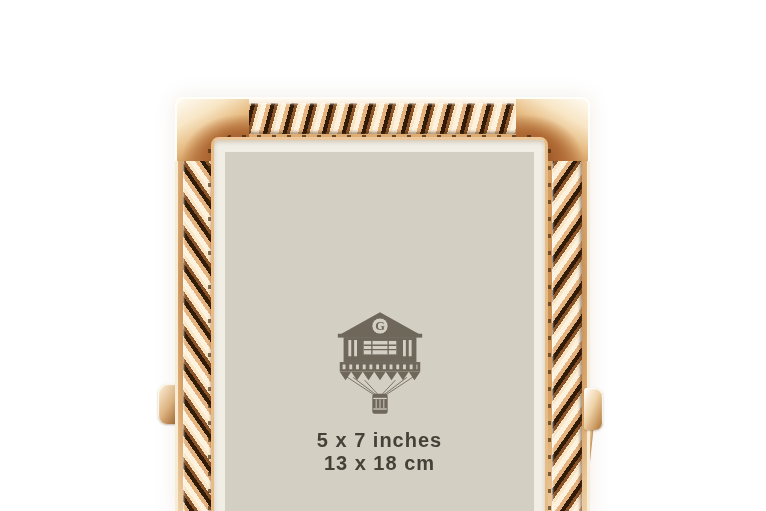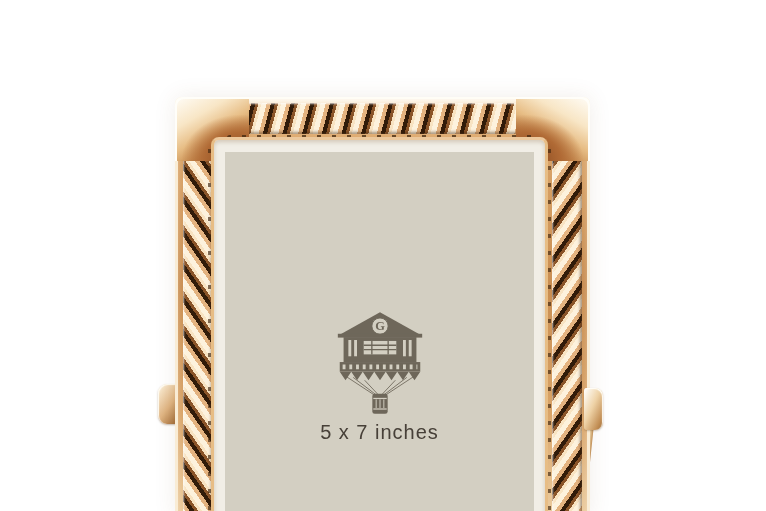--- a/index.html
+++ b/index.html
@@ -102,25 +102,25 @@
     position: absolute; left: 11px; right: 11px; top: 12px; bottom: 0;
     background: #d3cfc2;
     display: flex; flex-direction: column; align-items: center;
   }
 
   
   .logo { margin-top: 157px; width: 92px; height: 108px; }
 
   
   .caption {
-    margin-top: 4px;
+    margin-top: 12px;
     text-align: center;
     color: #474038;
     font-size: 20px;
-    font-weight: 400;
+    font-weight: 700;
     letter-spacing: 1px;
     line-height: 23px;
   }
 
   
   .hinge-left {
     position: absolute; left: 158px; top: 384px; width: 20px; height: 40px;
     background: linear-gradient(125deg, #f9ead0 10%, #dfb482 55%, #a97440 90%);
     border-radius: 9px 3px 3px 9px;
     box-shadow: inset 1px 1px 1px #fffdf6, 0 1px 2px rgba(90,55,20,.35);
@@ -200,20 +200,21 @@
           <rect x="40" y="88" width="16" height="21" rx="2.5" fill="#6e675a"></rect>
           <line x1="41" y1="93" x2="55" y2="93" stroke="#d3cfc2" stroke-width="1.3"></line>
           <line x1="41" y1="104" x2="55" y2="104" stroke="#d3cfc2" stroke-width="1.3"></line>
           <line x1="44" y1="94" x2="44" y2="103" stroke="#d3cfc2" stroke-width="1"></line>
           <line x1="48" y1="94" x2="48" y2="103" stroke="#d3cfc2" stroke-width="1"></line>
           <line x1="52" y1="94" x2="52" y2="103" stroke="#d3cfc2" stroke-width="1"></line>
         </svg>
 
         <div class="caption">
           <div>5 x 7 inches</div>
+          <div>13 x 18 cm</div>
         </div>
 
       </div>
     </div>
   </div>
 
   <div class="hinge-right"></div>
 
 </div>
 

